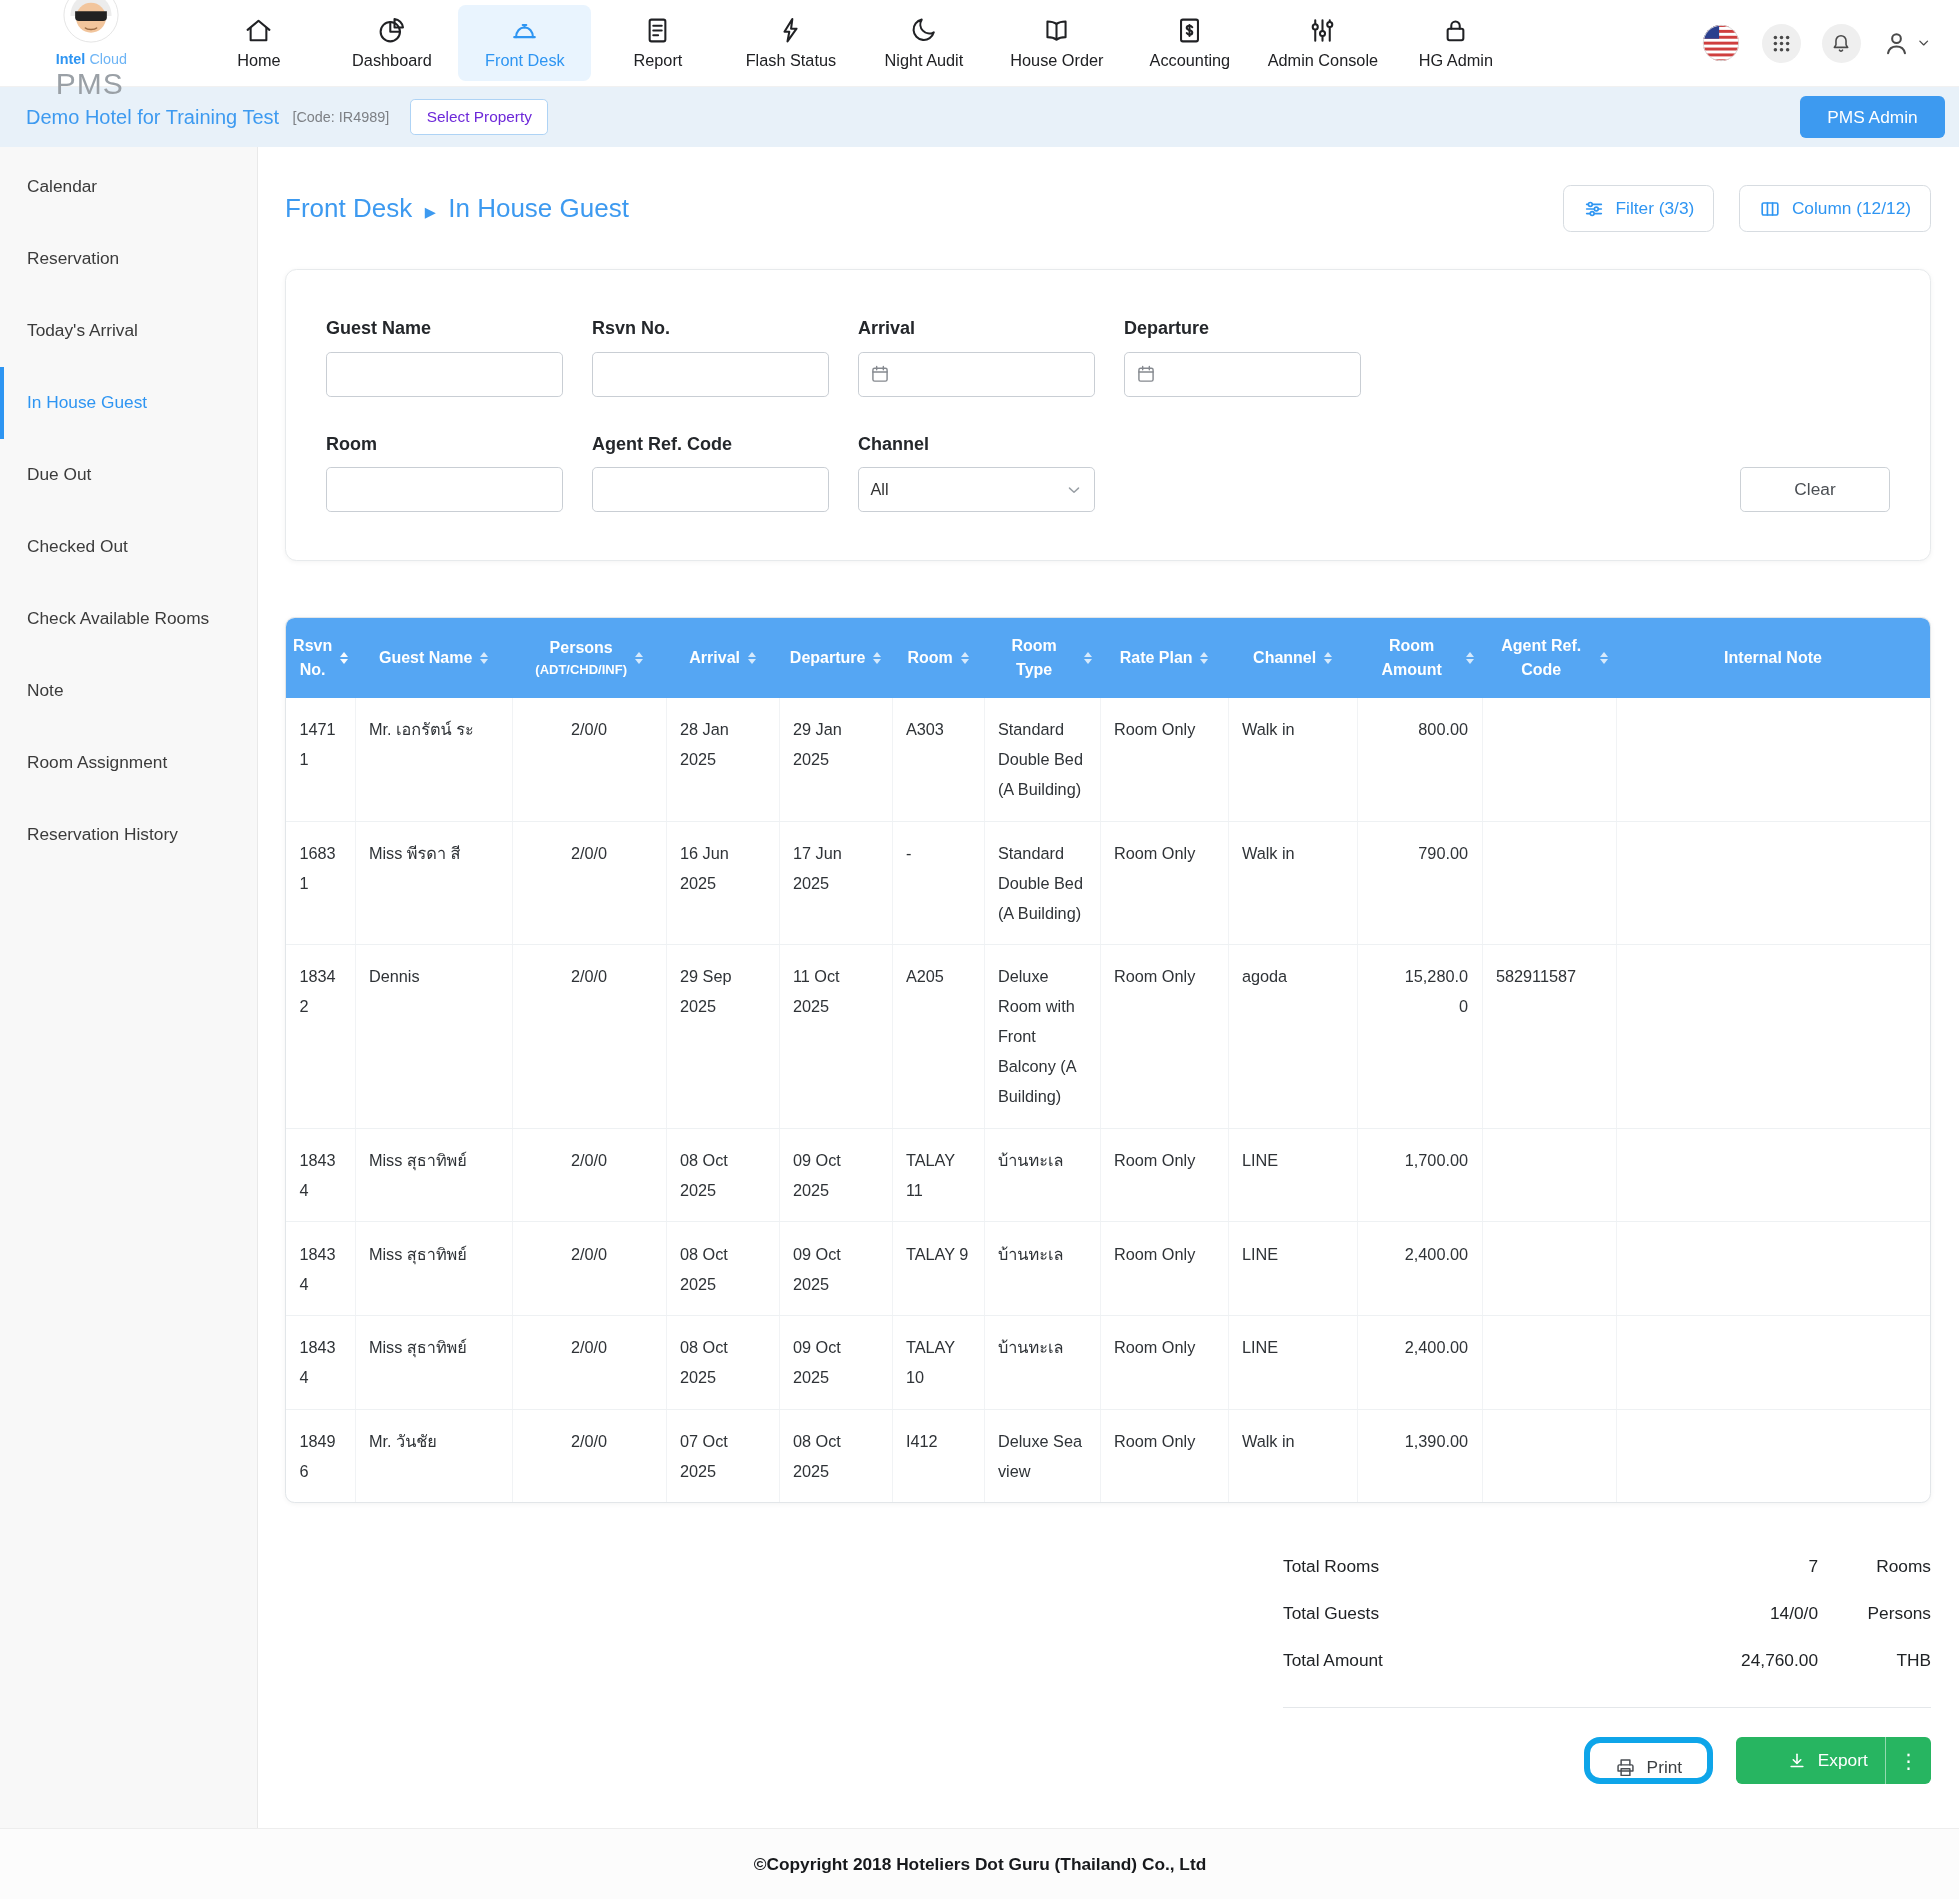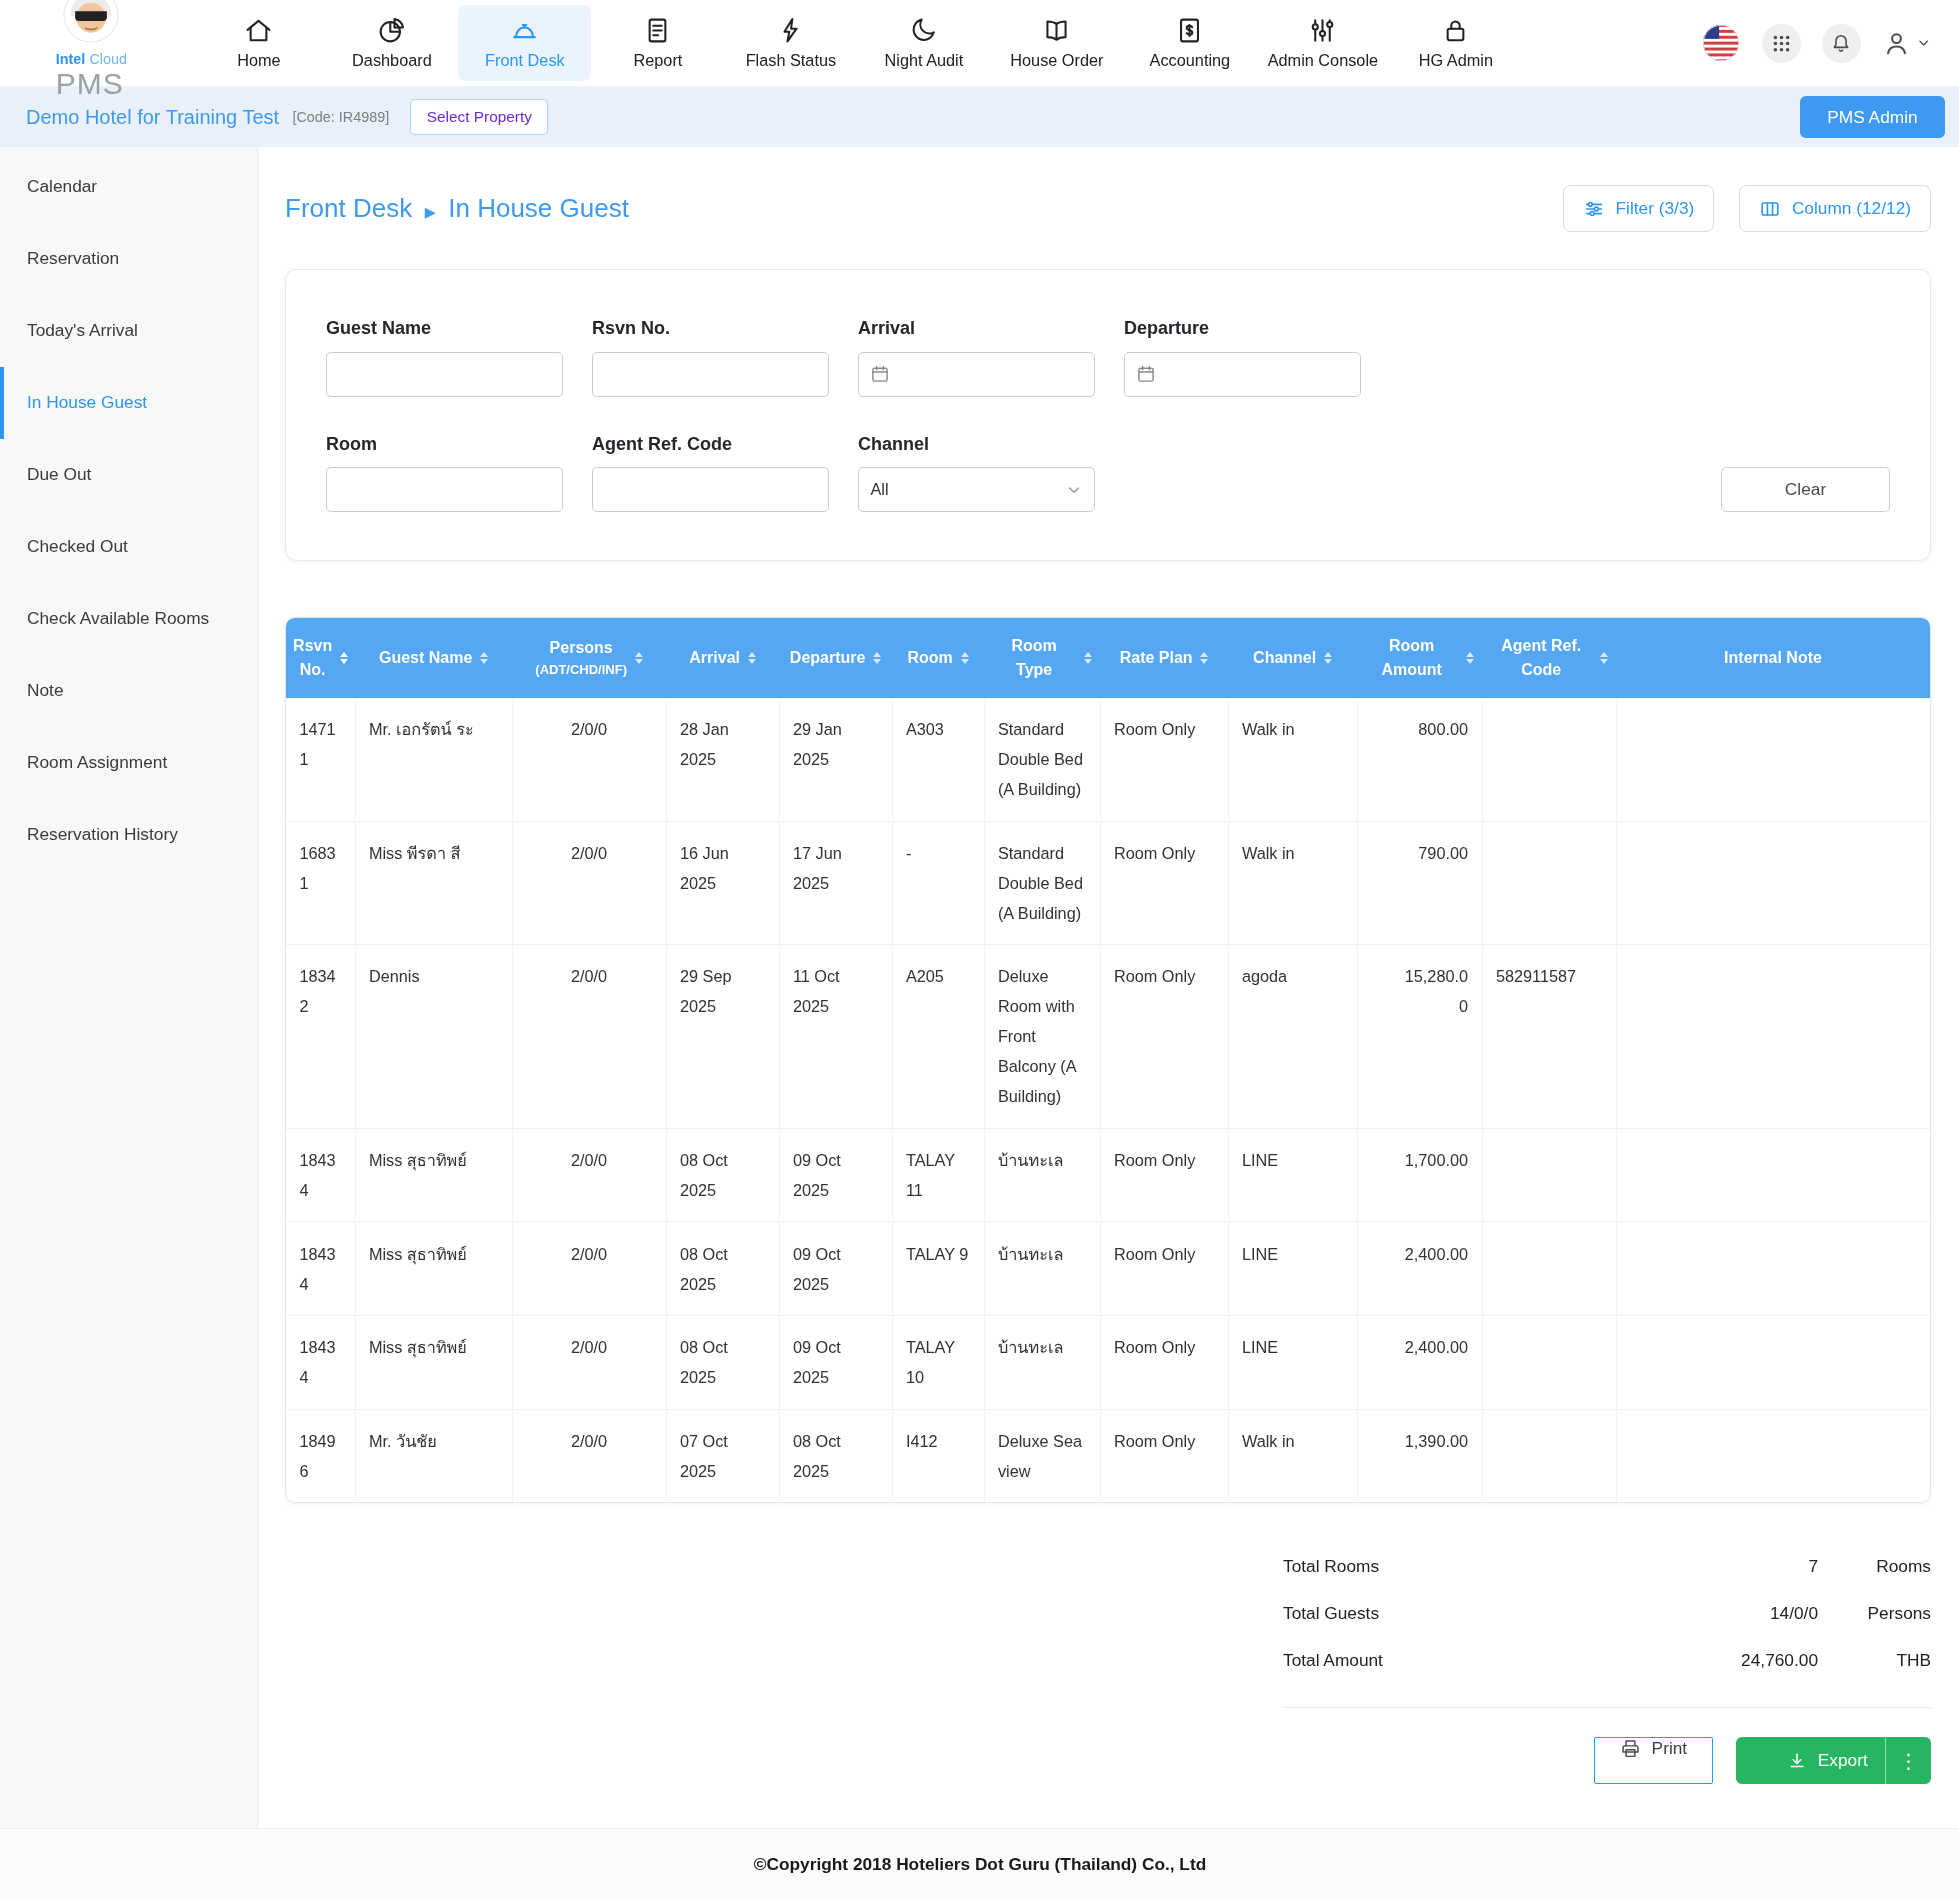--- a/index.html
+++ b/index.html
@@ -109,21 +109,21 @@
   .f-input-wrap .f-input { padding-left: 40px; }
   .f-input-wrap svg { position: absolute; left: 11.5px; top: 12.5px; width: 20px; height: 20px; color: #85898f; }
   .f-select {
     height: 45px; border: 1px solid #c9ced4; border-radius: 4.8px;
     display: flex; align-items: center; justify-content: space-between;
     padding: 0 11.5px; font-size: 16.3px; color: #333; cursor: pointer; background: #fff;
   }
   .f-select svg { width: 18px; height: 18px; color: #9aa0a6; }
   .clear-btn {
     margin-left: auto; align-self: flex-end;
-    height: 45px; width: 169px;
+    height: 45px; width: 150px;
     background: #fff; border: 1px solid #ccd1d6; border-radius: 4.8px;
     font-size: 17.3px; color: #4a4e53; cursor: pointer; font-family: inherit;
   }
 
   
   .table-card {
     border: 1px solid #e2e6e9; border-radius: 9.6px; overflow: hidden;
     box-shadow: 0 1px 5.8px rgba(0,0,0,.05); background: #fff;
   }
   table { width: 100%; border-collapse: collapse; table-layout: fixed; }
@@ -159,22 +159,22 @@
   
   .totals { width: 648px; margin: 40px 0 0 auto; }
   .total-row {
     display: grid; grid-template-columns: 1fr 154px 113px;
     align-items: center; height: 47px; font-size: 17.3px; color: #202326;
   }
   .t-value, .t-unit { text-align: right; }
   .totals-divider { border: none; border-top: 1px solid #e4e7ea; width: 648px; margin: 23px 0 0 auto; }
   .actions-row { display: flex; justify-content: flex-end; gap: 23px; margin-top: 29px; }
   .print-btn {
-    display: flex; align-items: flex-start; gap: 10.6px; height: 47px; padding: 0 25px;
-    background: #fff; border: 1px solid #0ea5e9; border-radius: 2px;
+    display: flex; align-items: flex-end; gap: 10.6px; height: 47px; padding: 0 25px;
+    background: #fff; border: 6px solid #0ea5e9; border-radius: 16px;
     font-size: 17.3px; color: #3c4043; cursor: pointer; font-family: inherit;
   }
   .print-btn svg { width: 21px; height: 21px; }
   .export-btn {
     display: flex; align-items: stretch; height: 47px;
     background: #27b561; border-radius: 5.8px; color: #fff; font-size: 17.3px;
     cursor: pointer; overflow: hidden;
   }
   .export-main { display: flex; align-items: center; gap: 10.6px; padding: 0 17.3px 0 19px; margin-left: 32px; }
   .export-main svg { width: 20px; height: 20px; }

